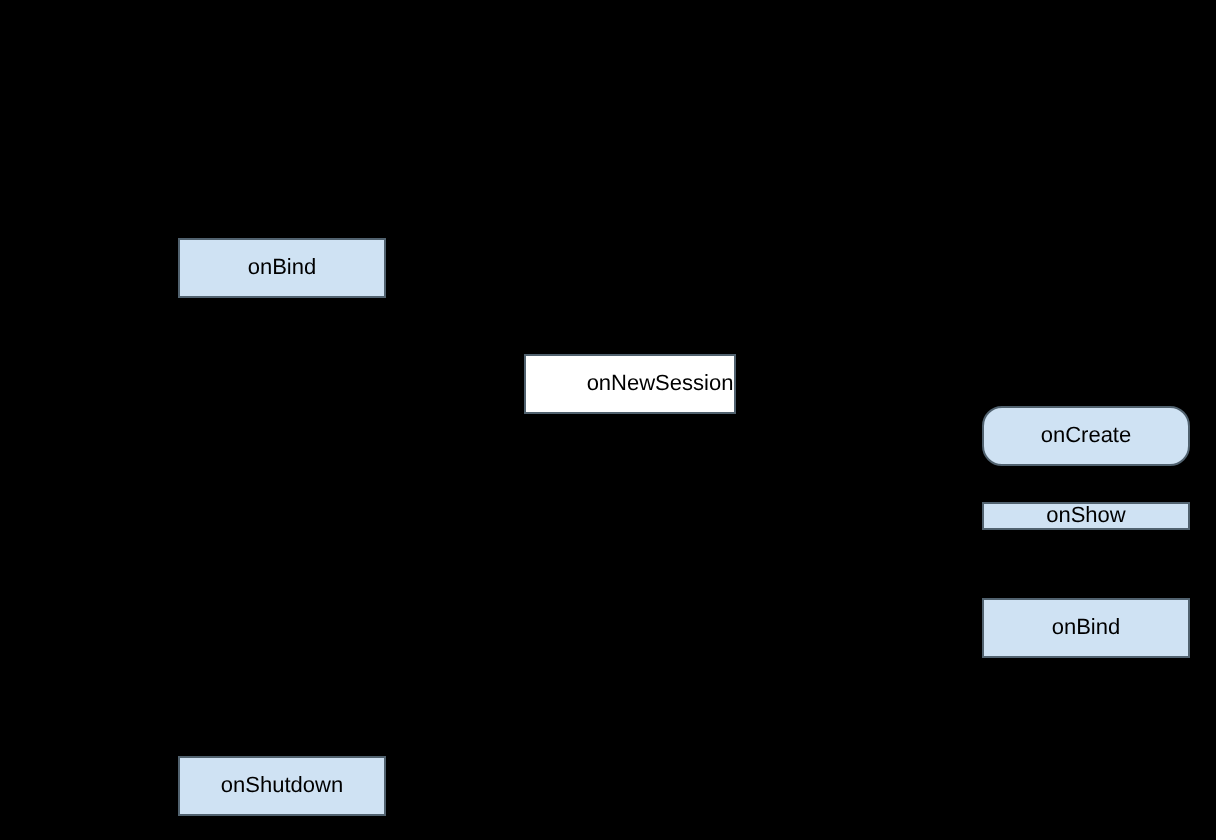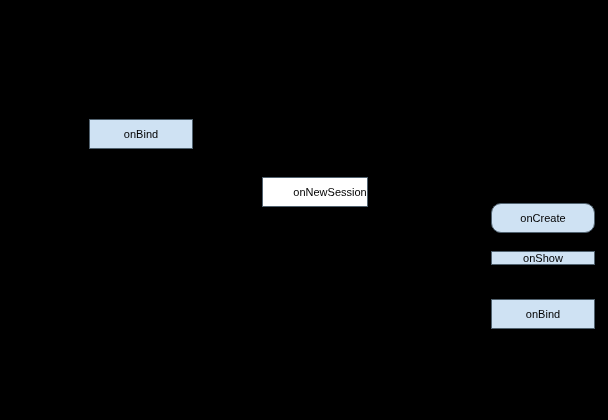--- a/index.html
+++ b/index.html
@@ -41,13 +41,16 @@
     </div>
     <div class="node" style="left: 491px; top: 203px; width: 104px; height: 30px; background: rgb(207, 226, 243); border-color: rgb(81, 98, 111); color: rgb(0, 0, 0); border-radius: 10px;">
       <span>onCreate</span>
     </div>
     <div class="node" style="left: 491px; top: 251px; width: 104px; height: 14px; background: rgb(207, 226, 243); border-color: rgb(81, 98, 111); color: rgb(0, 0, 0);">
       <span>onShow</span>
     </div>
     <div class="node" style="left: 491px; top: 299px; width: 104px; height: 30px; background: rgb(207, 226, 243); border-color: rgb(81, 98, 111); color: rgb(0, 0, 0);">
       <span>onBind</span>
     </div>
+    <div class="node" style="left: 89px; top: 378px; width: 104px; height: 30px; background: rgb(207, 226, 243); border-color: rgb(81, 98, 111); color: rgb(0, 0, 0);">
+      <span>onShutdown</span>
+    </div>
   </div>
 
 </body></html>

